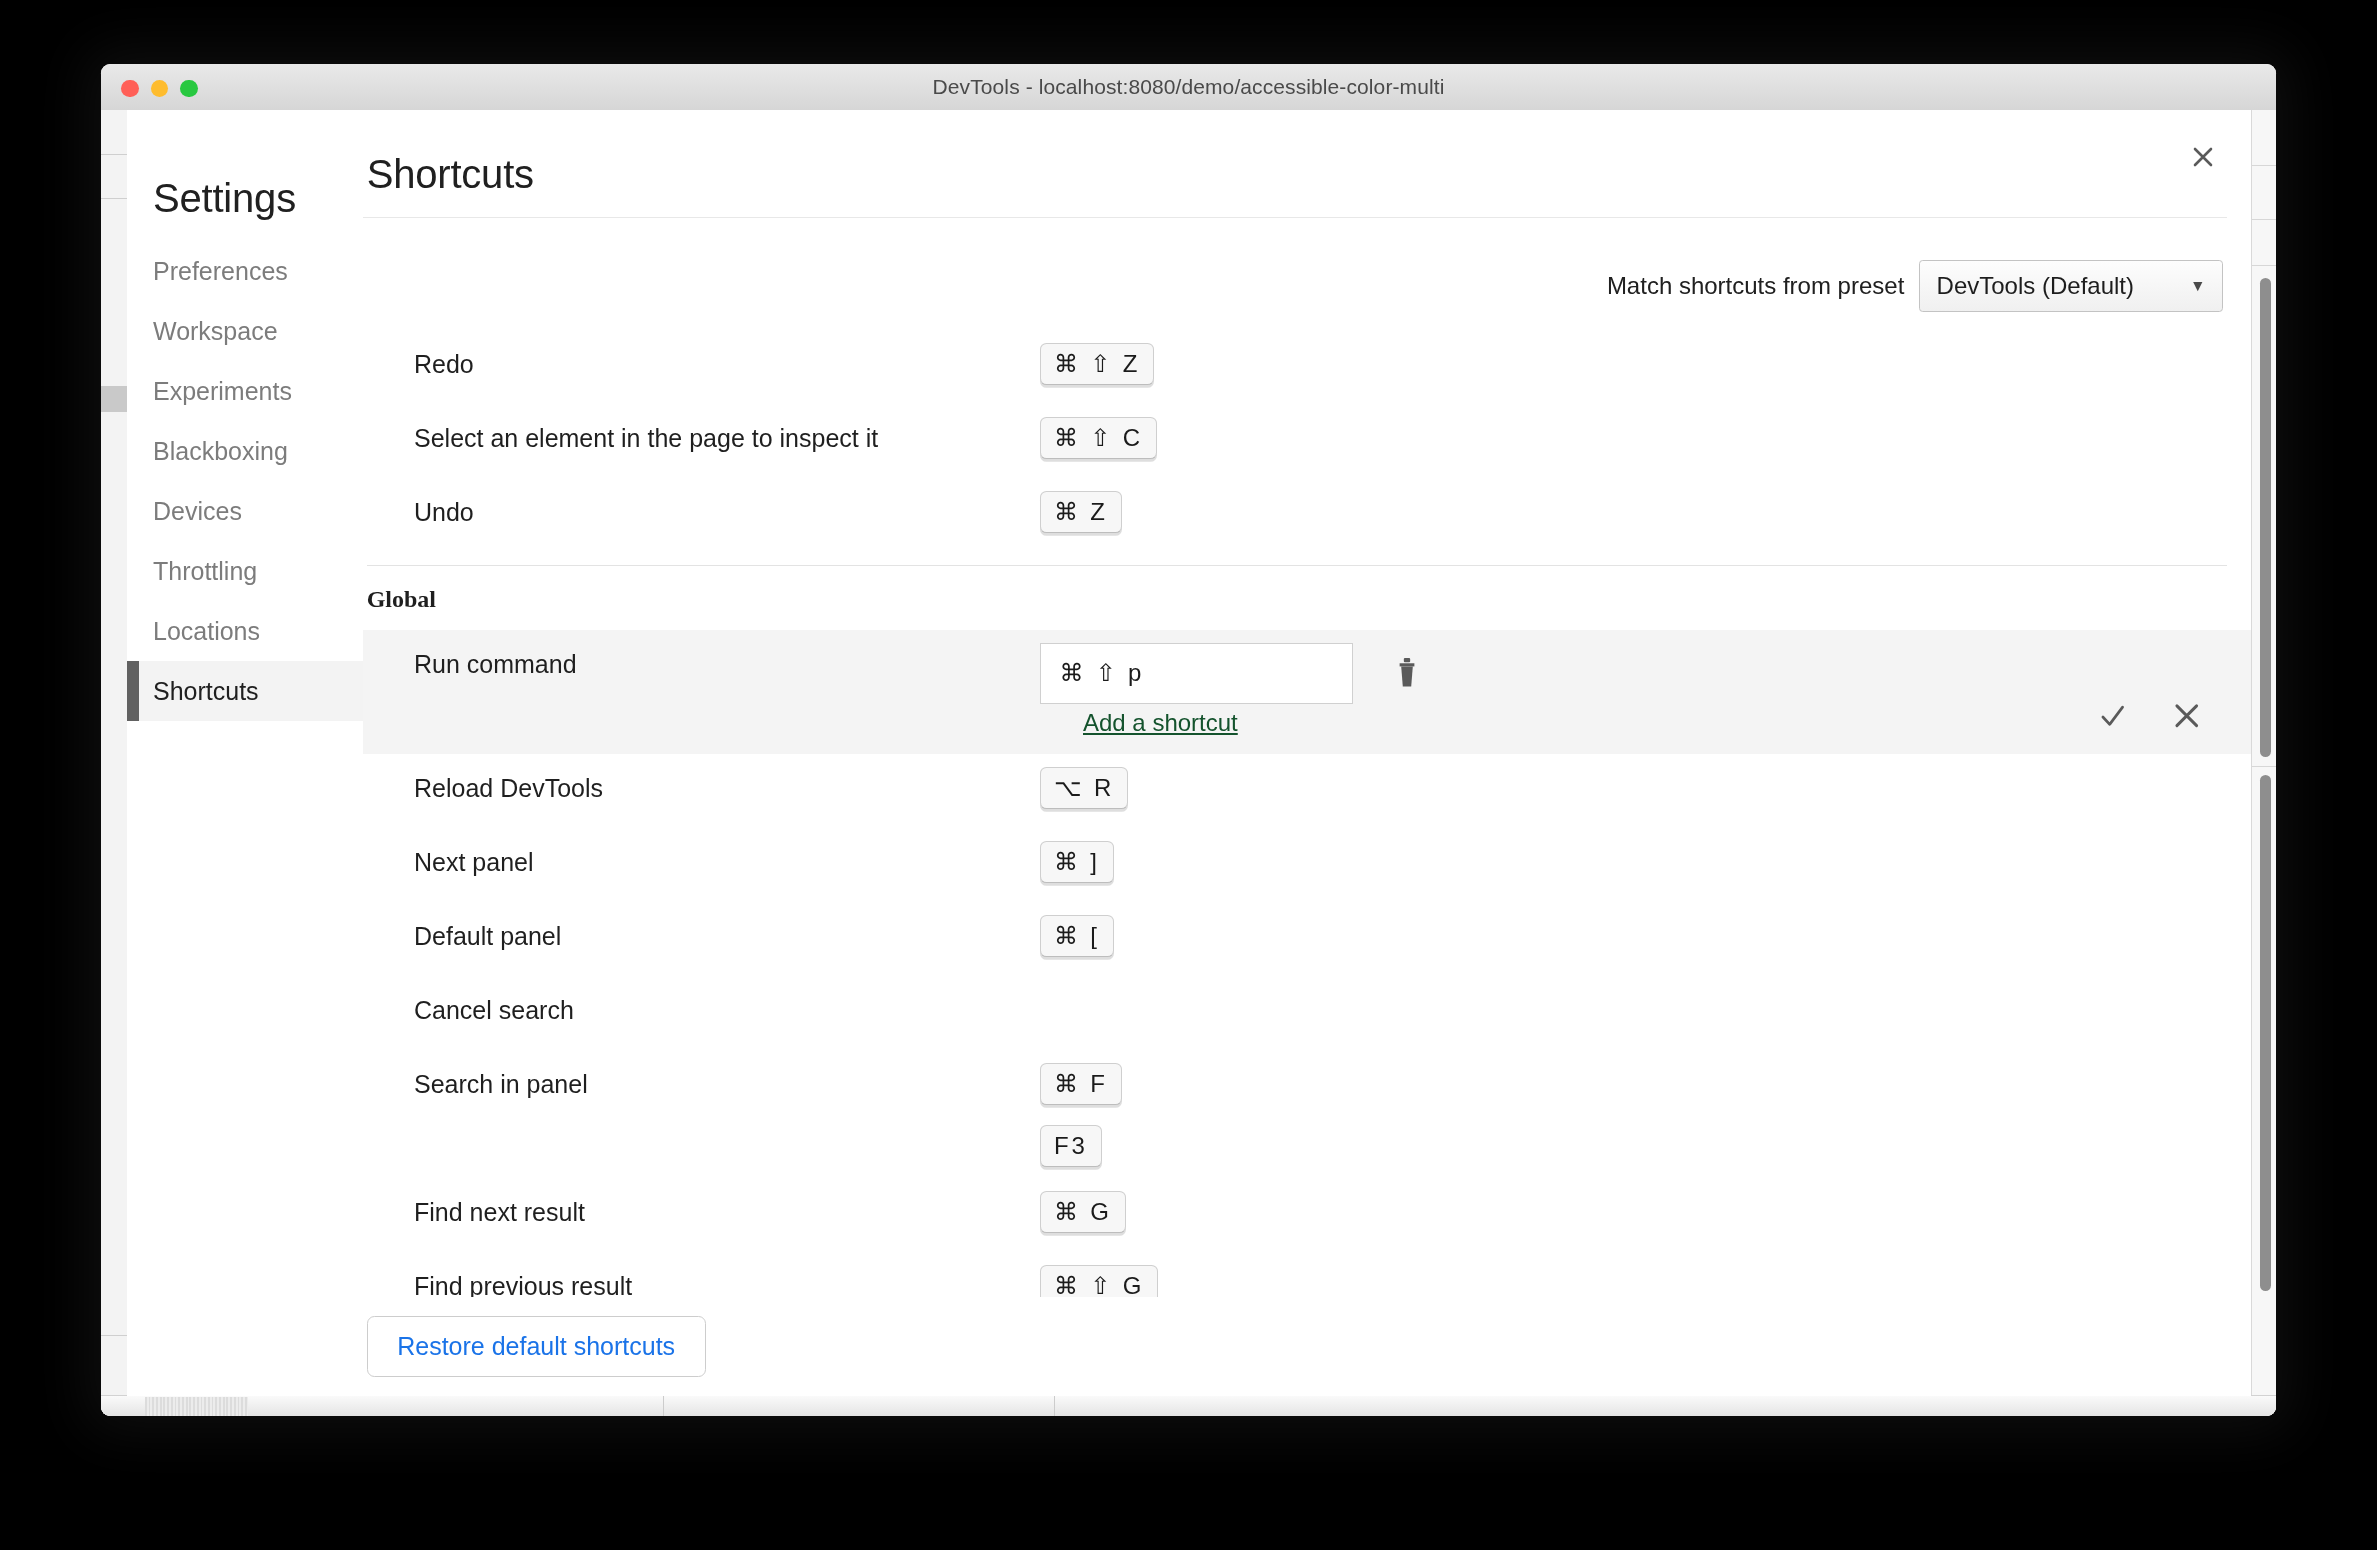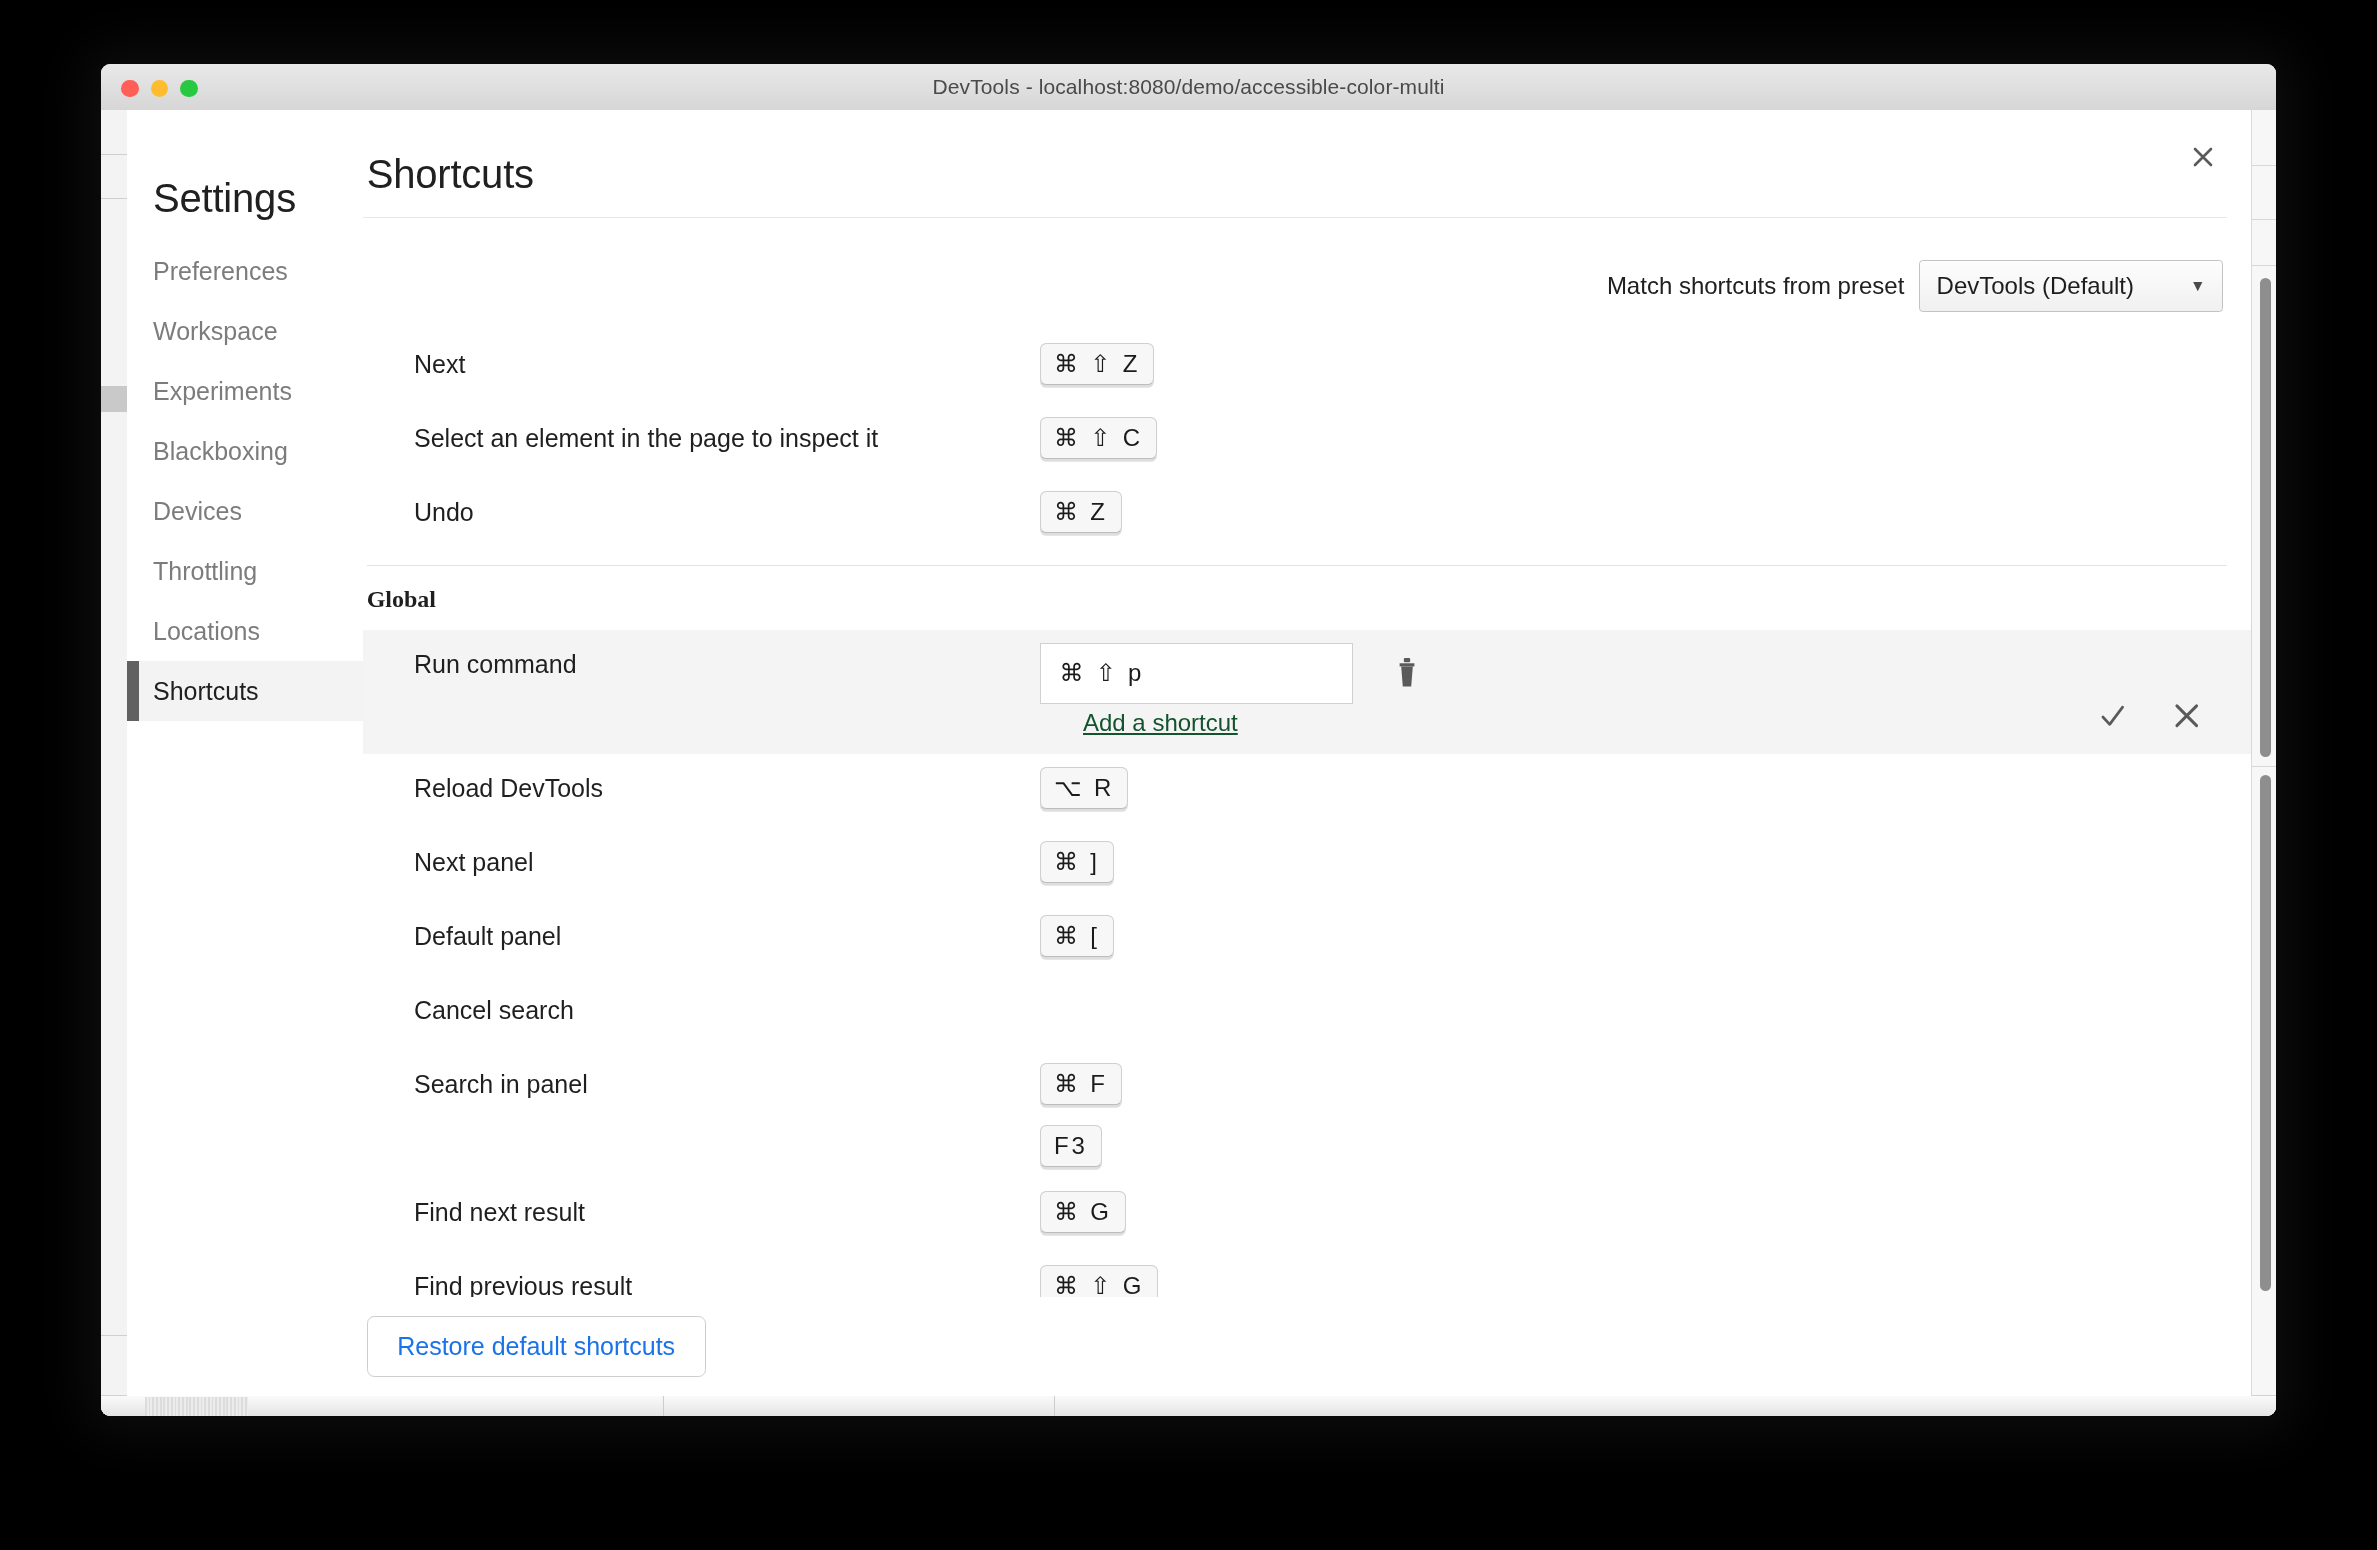--- a/index.html
+++ b/index.html
@@ -455,21 +455,21 @@
 
           <div id="preset-row">
             <div id="preset-label">Match shortcuts from preset</div>
             <div id="preset-select">
               <span>DevTools (Default)</span>
               <span class="caret">▼</span>
             </div>
           </div>
 
           <div class="sc-row">
-            <div class="sc-name">Next</div>
+            <div class="sc-name">Redo</div>
             <div class="sc-keys">
               <div class="keyrow"><span class="key">⌘ ⇧ Z</span></div>
             </div>
           </div>
 
           <div class="sc-row">
             <div class="sc-name">Select an element in the page to inspect it</div>
             <div class="sc-keys">
               <div class="keyrow"><span class="key">⌘ ⇧ C</span></div>
             </div>

